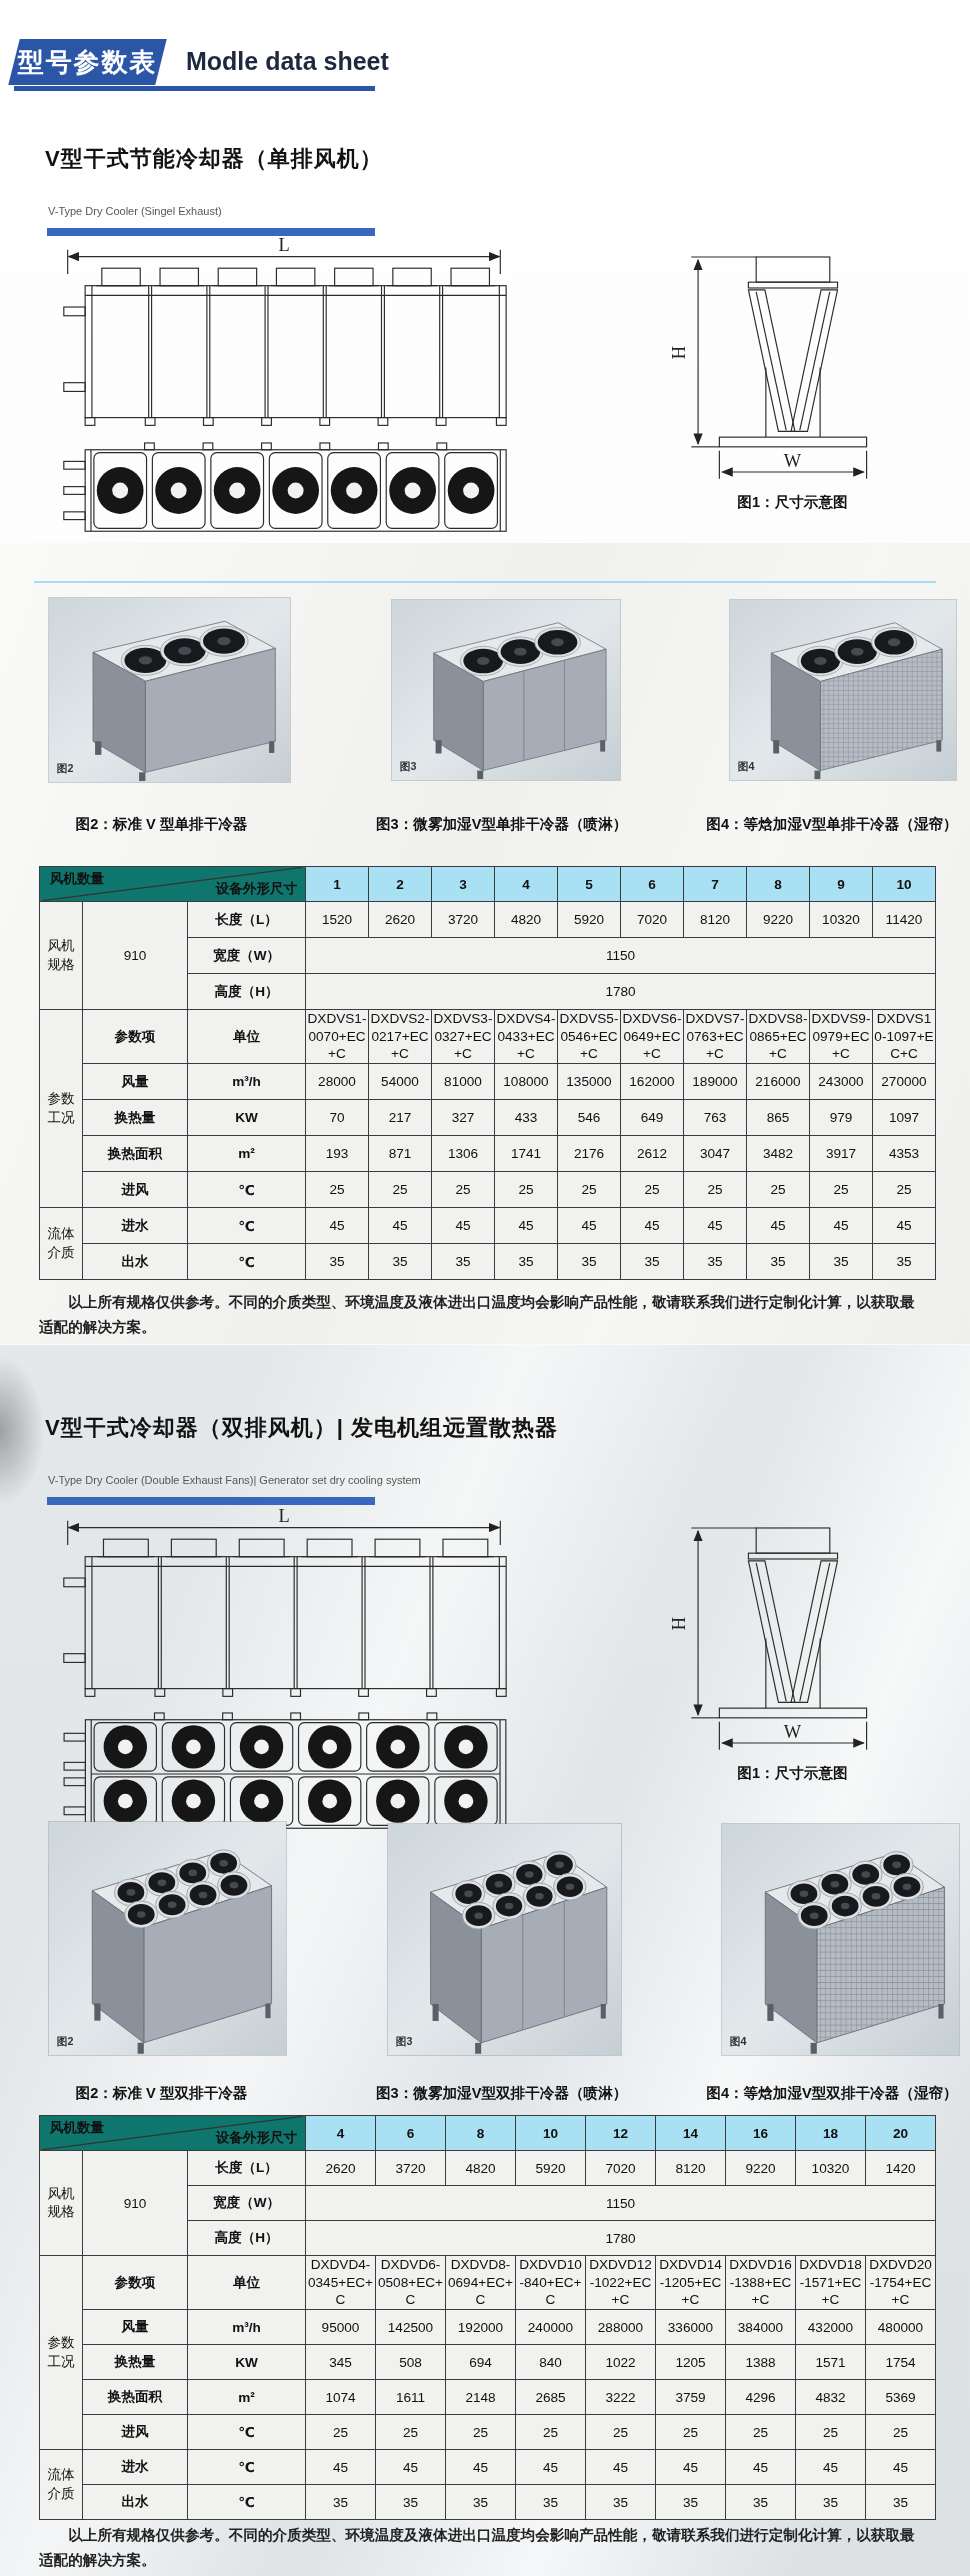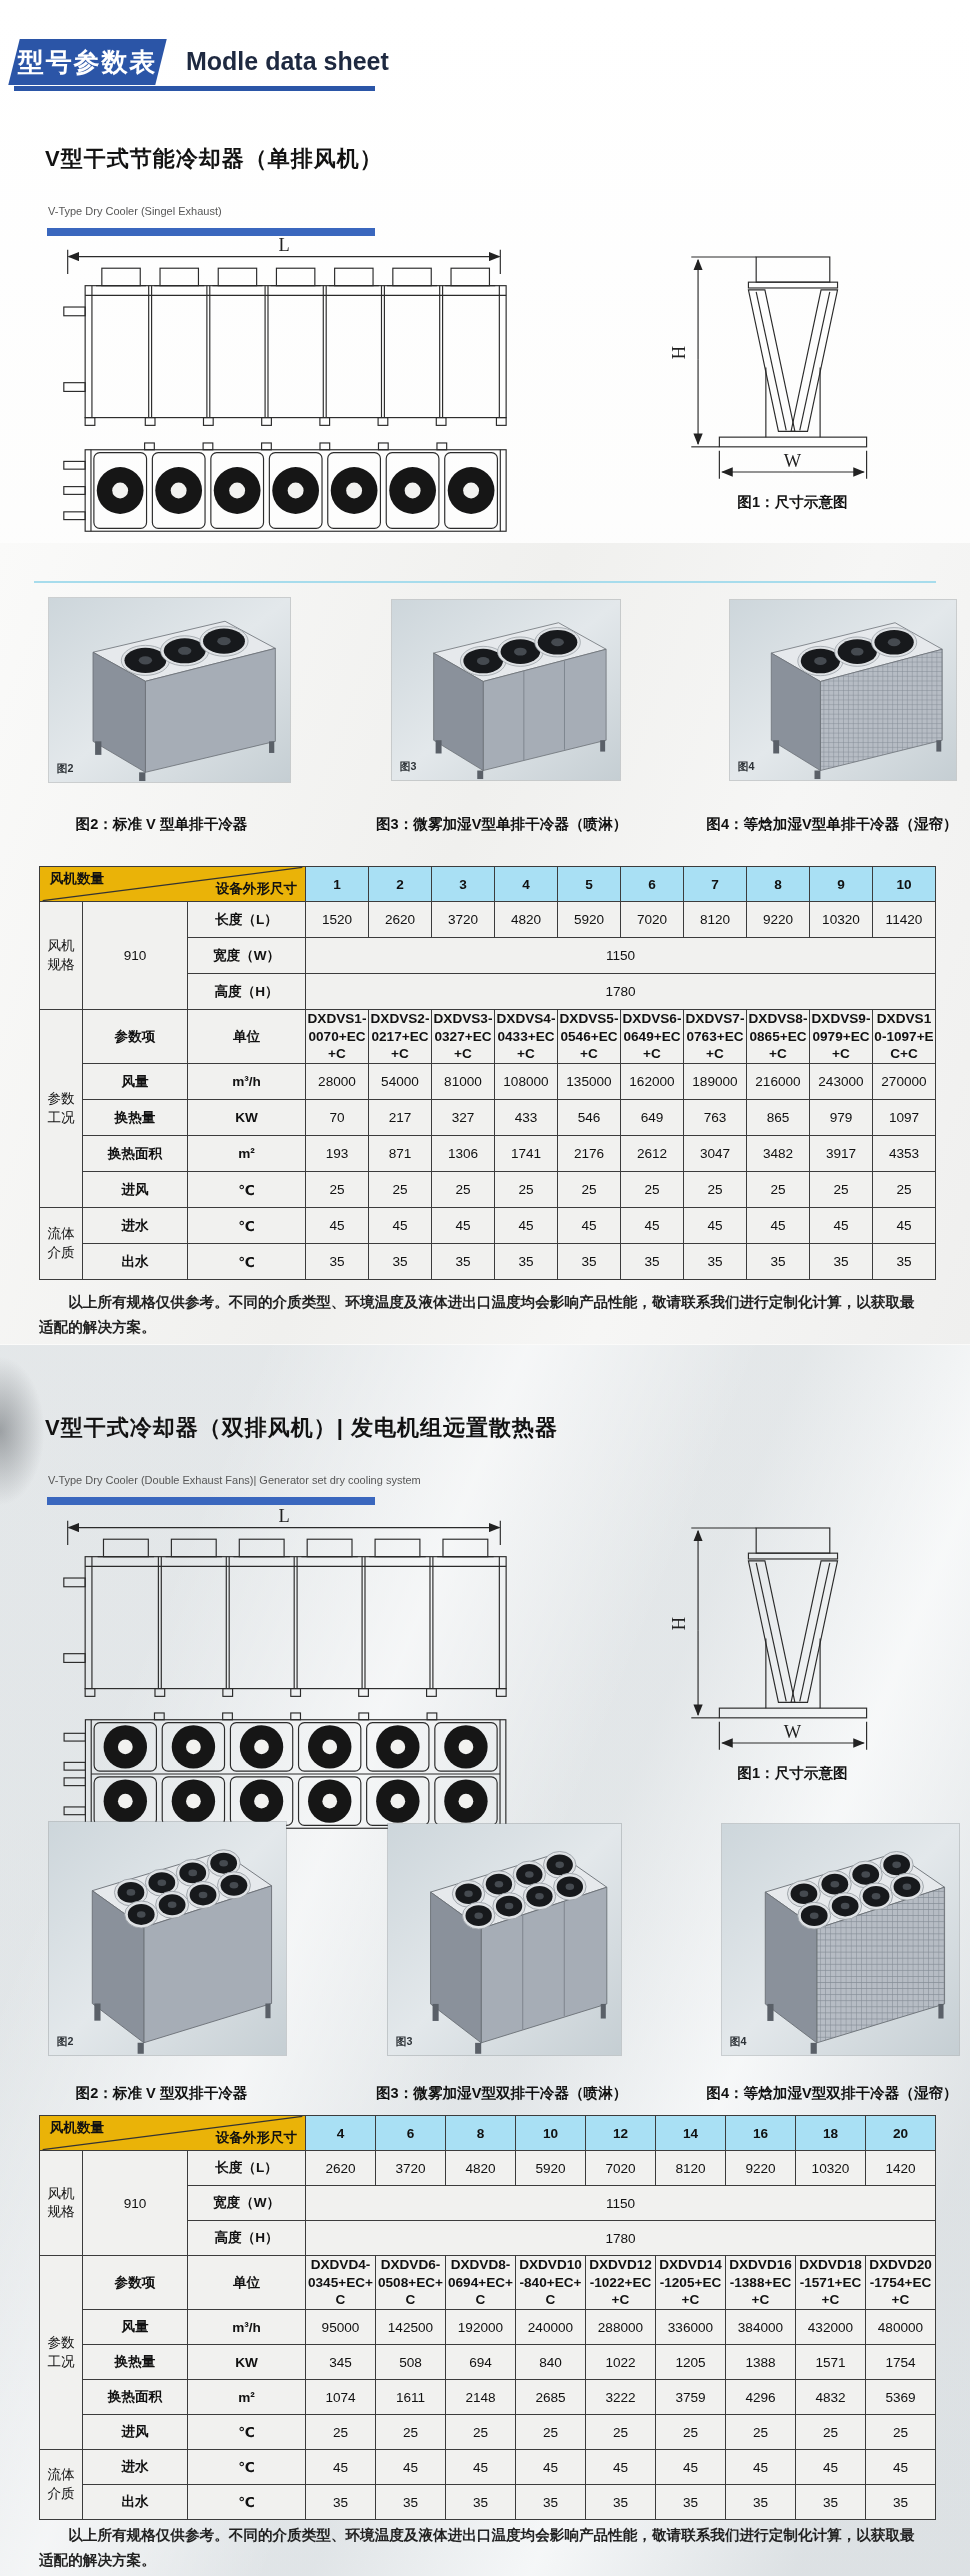--- a/index.html
+++ b/index.html
@@ -48,30 +48,30 @@
   .pcap{position:absolute;font-size:14.6px;font-weight:bold;color:#111;text-align:center;white-space:nowrap;}
 
   
   table.spec{position:absolute;border-collapse:collapse;table-layout:fixed;width:893px;
              background:#f1f1ef;border:1.9px solid #222;}
   table.spec td{border:1px solid #3c3c3c;text-align:center;vertical-align:middle;
                 font-size:13.6px;color:#111;padding:0 1px;overflow:hidden;}
   tr.h-head{height:35px;} tr.h-std{height:36px;} tr.h-model{height:54px;}
   .t2 tr.h-std{height:35px;} .t2 tr.h-model{height:52px;}
   td.hc{background:#a9e0f4;font-weight:bold;}
-  td.corner{background:#eab308;position:relative;padding:0;}
+  td.corner{background:#0f766e;position:relative;padding:0;}
   .cslash{position:absolute;left:0;top:0;width:100%;height:100%;}
   .cslash line{stroke:#333;stroke-width:1.2;vector-effect:non-scaling-stroke;}
   .ctop{position:absolute;left:9.7px;top:2.9px;font-weight:bold;font-size:13.6px;}
   .cbot{position:absolute;right:7.8px;bottom:2.9px;font-weight:bold;font-size:13.6px;}
   td.glabel{font-weight:normal;line-height:1.35;padding:0 3.9px;}
   td.rlabel{font-weight:bold;}
   td.unit{font-weight:bold;}
   td.c910{font-size:14.6px;margin-left:22px;}
-  td.mc{font-size:11px;line-height:1.3;word-break:break-all;font-weight:bold;padding:1.9px 1px;}
+  td.mc{font-size:11px;line-height:1.3;word-break:break-all;font-weight:normal;padding:1.9px 1px;}
   tr.h-head td{border-bottom-width:1.9px;}
   tr.group-start td{border-top-width:1.9px;}
 
   .note{position:absolute;font-size:14.6px;font-weight:bold;color:#1d1d1d;line-height:1.7;
         text-indent:2em;color:#222;}
 </style>
 </head>
 <body>
 
 <div class="page">

